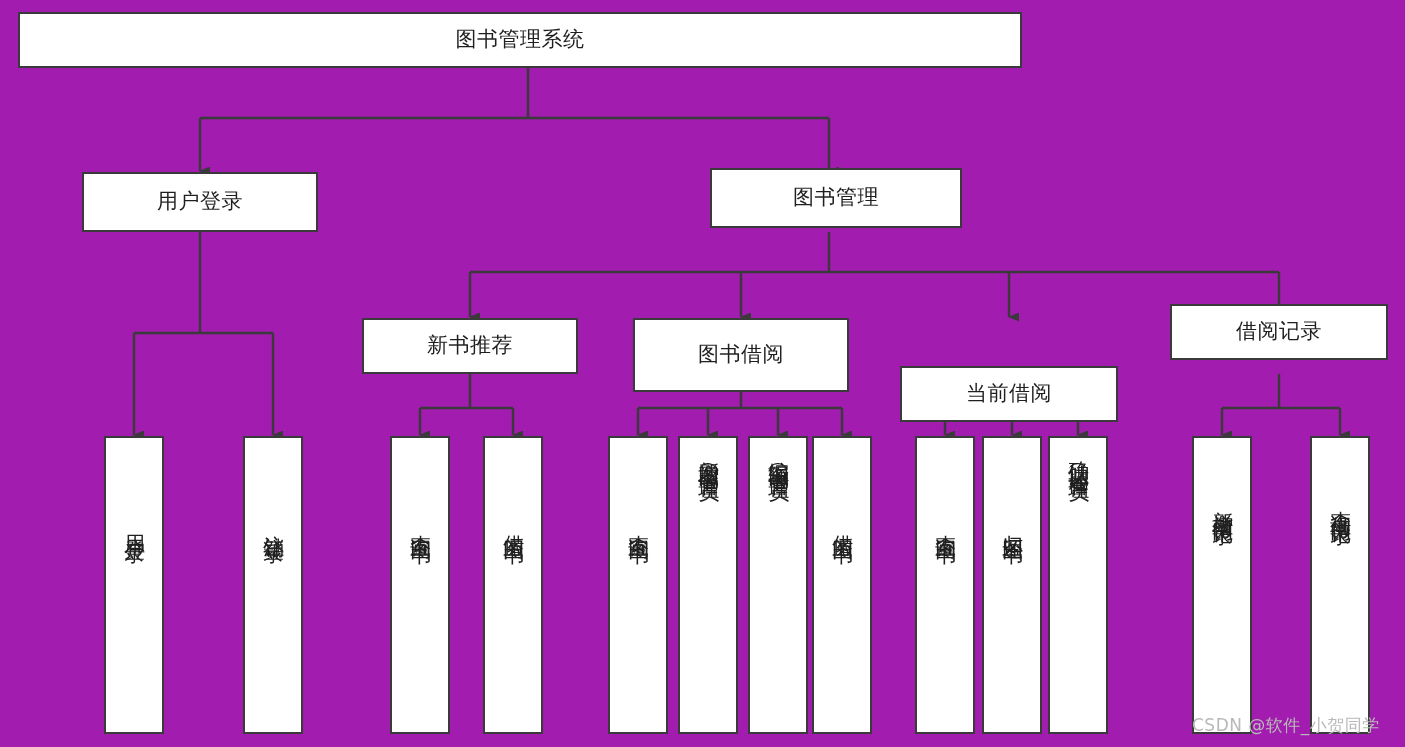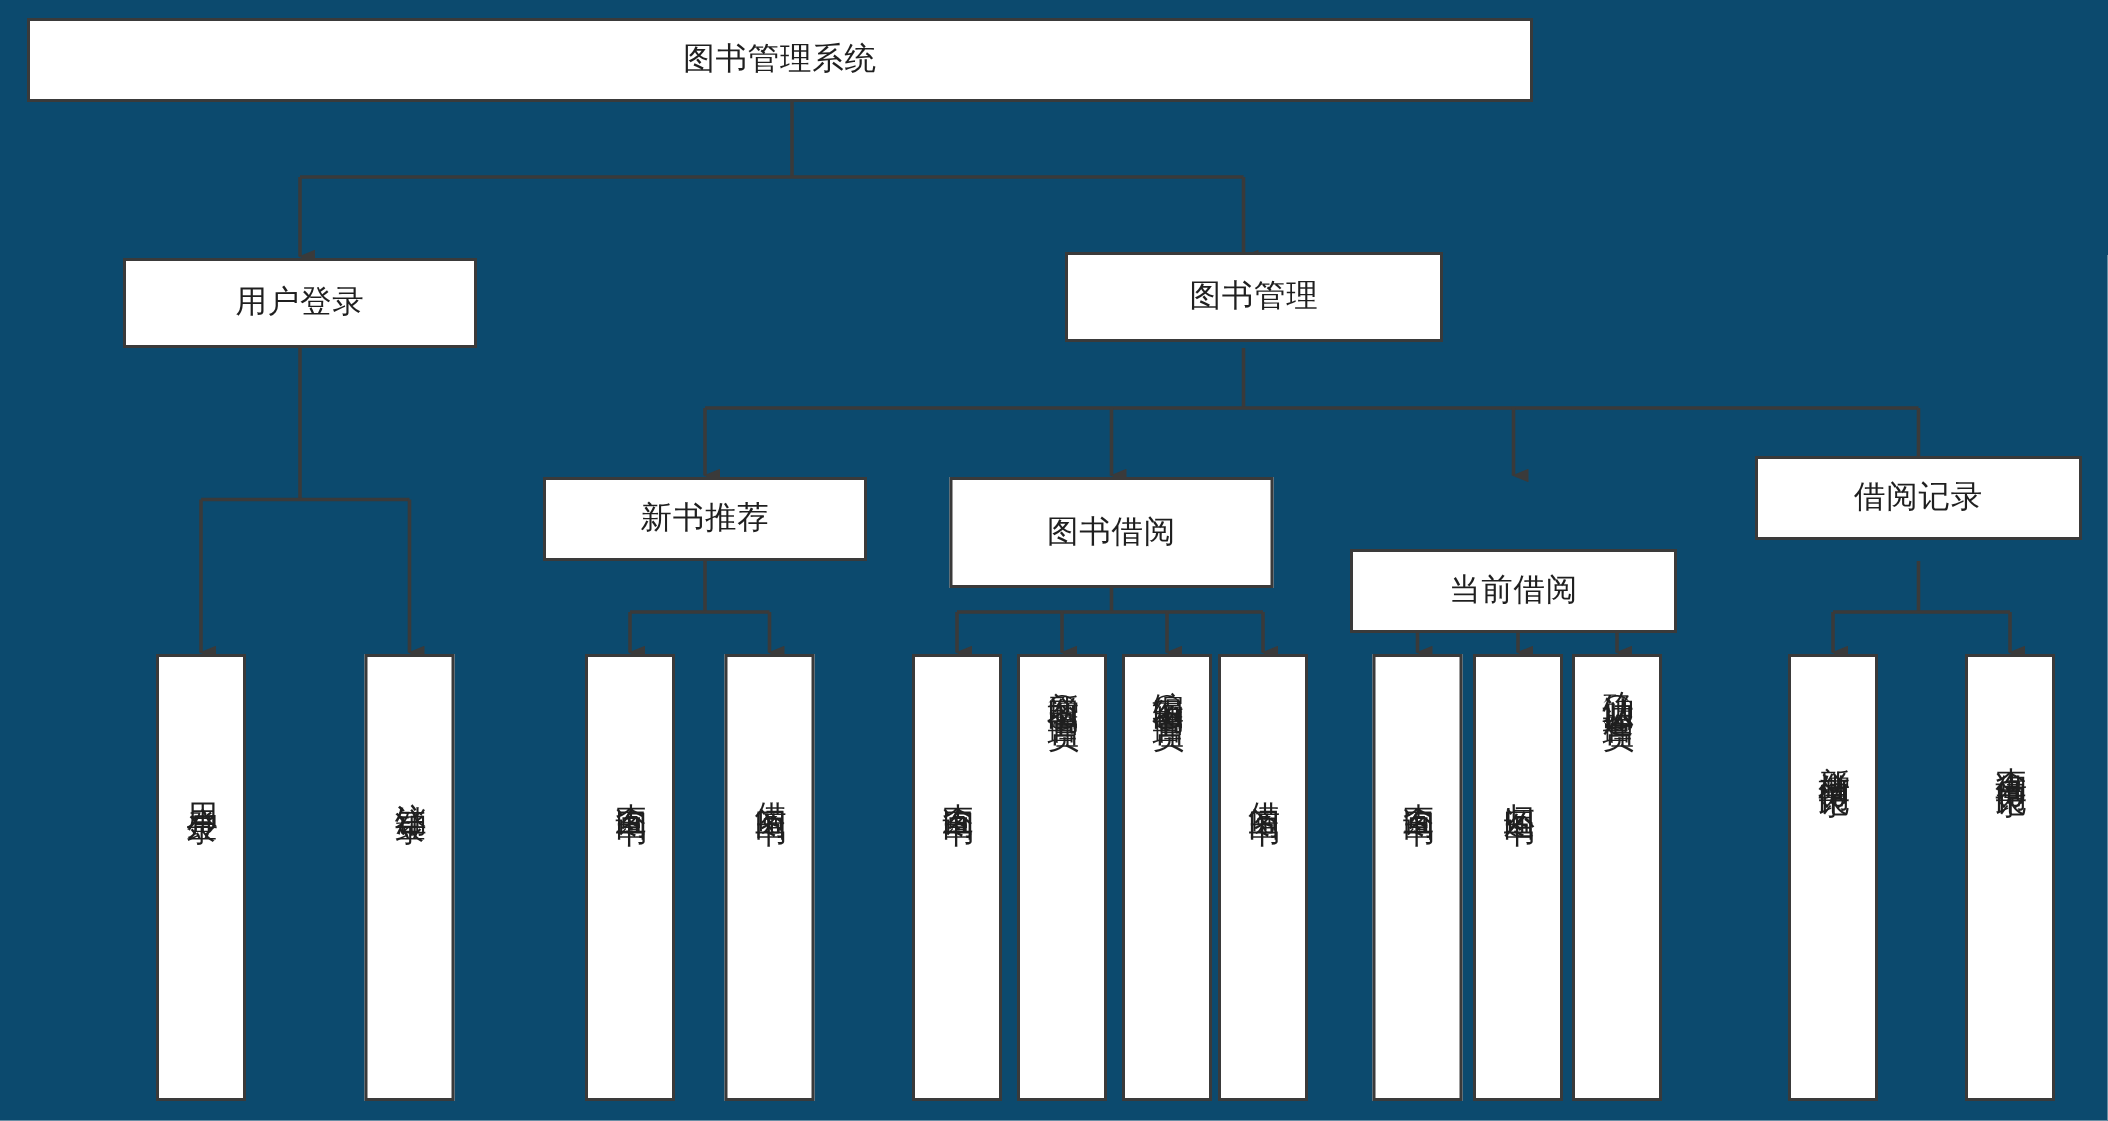--- a/index.html
+++ b/index.html
@@ -10,21 +10,21 @@
   body {
     width: 1405px;
     height: 747px;
     font-family: "DejaVu Sans", "Liberation Sans", sans-serif;
     overflow: hidden;
   }
   #diagram-root {
     position: relative;
     width: 1405px;
     height: 747px;
-    background: #0c4a6e;
+    background: #a21caf;
   }
   svg.connectors {
     position: absolute;
     top: 0;
     left: 0;
     width: 1405px;
     height: 747px;
     pointer-events: none;
   }
   .node {
@@ -178,14 +178,15 @@
         <span class="label">确认归还（管理员）</span>
       </div>
       <div class="node vertical mid2" style="left: 1192px; top: 436px; width: 60px; height: 298px;">
         <span class="label">新增借阅记录</span>
       </div>
       <div class="node vertical mid2" style="left: 1310px; top: 436px; width: 60px; height: 298px;">
         <span class="label">查询借阅记录</span>
       </div>
     </div>
 
+  <div class="watermark">CSDN @软件_小贺同学</div>
 
 </div>
 
 </body></html>

